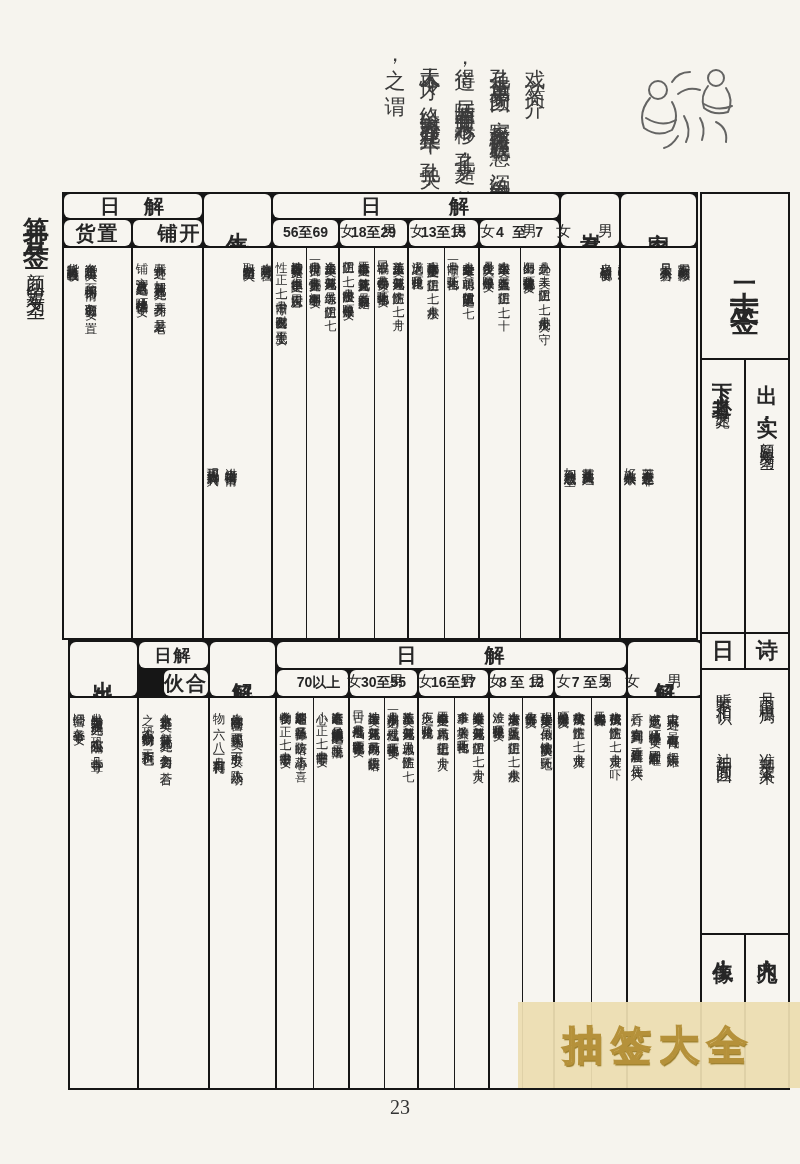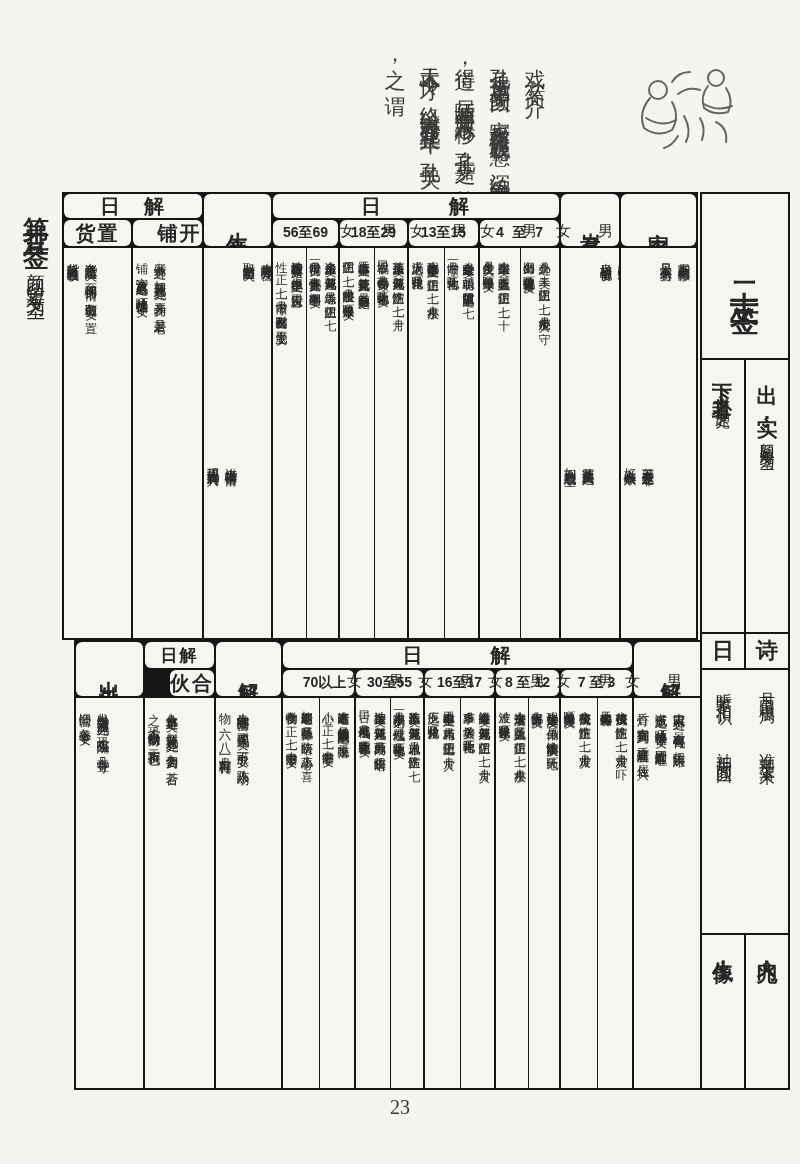--- a/index.html
+++ b/index.html
@@ -16,21 +16,21 @@
   #margin-strip{position:absolute;left:12px;top:196px;width:48px;height:440px;display:flex;justify-content:center;}
   .mg-big{font-size:26px;letter-spacing:9px;font-weight:bold;}
   .mg-sp{font-size:26px;}
   .mg-small{font-size:19px;letter-spacing:6px;}
 
   
   .grid{position:absolute;display:grid;gap:2px;background:#161616;border:2px solid #161616;box-sizing:border-box;}
   #t1{left:62px;top:192px;width:636px;height:448px;
       grid-template-columns:67px 69px 67px 65px 67px 69px 79px 58px 75px;
       grid-template-rows:24px 26px 390px;}
-  #t2{left:74px;top:640px;width:636px;height:450px;
+  #t2{left:68px;top:640px;width:636px;height:450px;
       grid-template-columns:67px 69px 65px 71px 67px 69px 63px 71px 74px;
       grid-template-rows:26px 26px 390px;}
   #sb{left:700px;top:192px;width:90px;height:898px;
       grid-template-columns:86px;
       grid-template-rows:164px 272px 34px 263px 153px;}
 
   .c{background:#f7f5f0;overflow:hidden;position:relative;box-sizing:border-box;}
   .hcell{display:flex;align-items:center;justify-content:center;font-weight:bold;border-radius:6px;}
   .h-lg{font-size:20px;letter-spacing:2px;}
   .h-sm{font-size:14px;letter-spacing:0;font-family:"Liberation Sans","DejaVu Sans",sans-serif;}
@@ -333,16 +333,19 @@
         <div class="sbcell">
             <span class="v sb-label">生像：</span>
           </div>
         <div class="sbcell">
             <span class="v sb-label">内兆：</span>
           </div>
       </div>
     </div>
   </div>
 
+  <div id="watermark">
+    <span>抽签大全</span>
+  </div>
 
   <div id="pageno">23</div>
 
 </div>
 
 </body></html>

